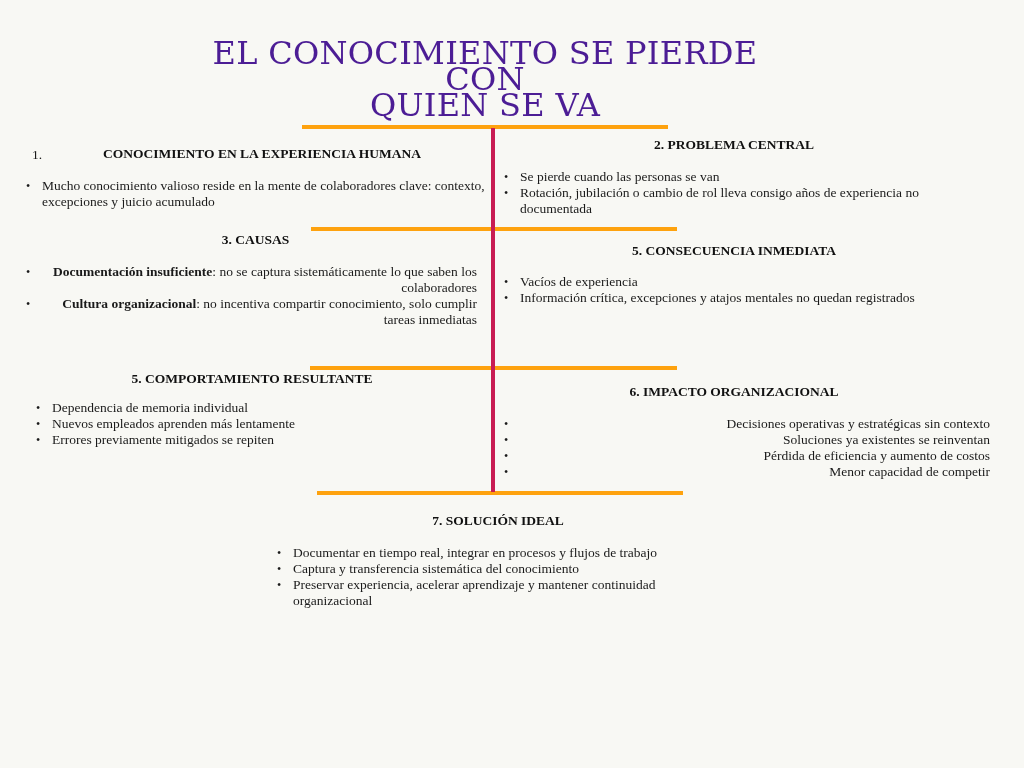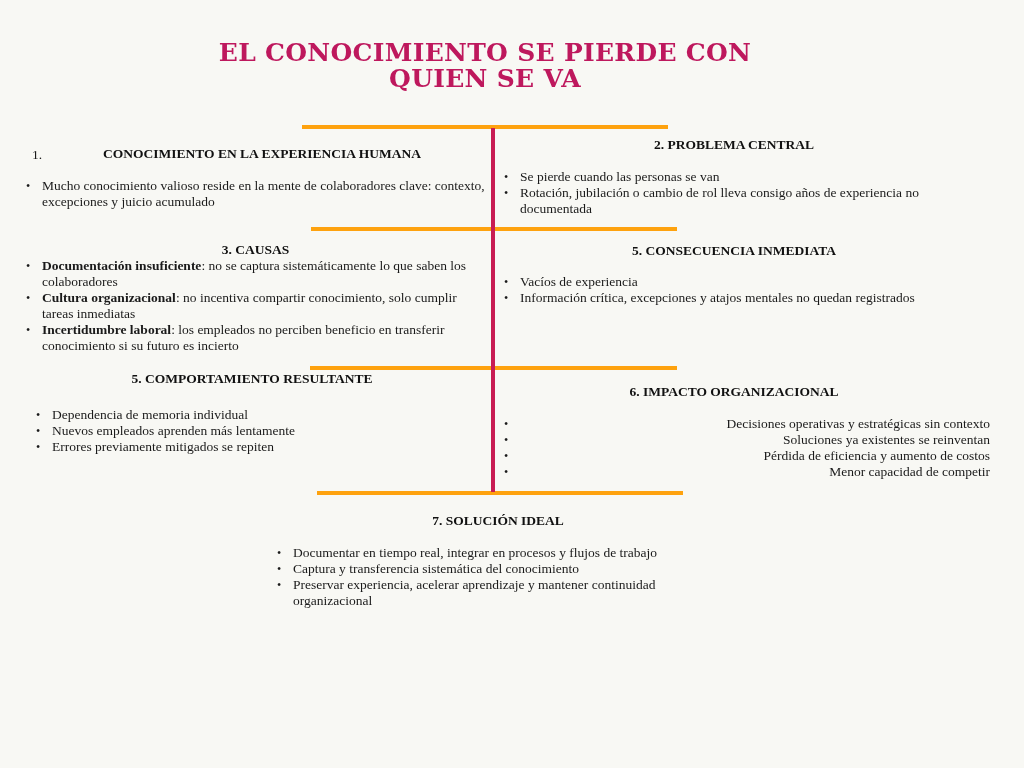--- a/index.html
+++ b/index.html
@@ -1,20 +1,20 @@
 <!DOCTYPE html>
 <html><head>
 <meta charset="utf-8">
 <style>
   html, body { margin:0; padding:0; }
   body { width:1024px; height:768px; background:#f8f8f4; position:relative; overflow:hidden;
          font-family:"Liberation Serif","DejaVu Serif",serif; color:#1a1a1a; }
   .title { position:absolute; left:200px; width:570px; top:40px; text-align:center;
-           font-family:"DejaVu Serif",serif; font-weight:bold; font-size:25px; line-height:26px;
-           letter-spacing:0.3px; color:#be185d; }
+           font-family:"DejaVu Serif",serif; font-weight:normal; font-size:32px; line-height:26px;
+           letter-spacing:0.3px; color:#4c1d95; }
   .hline { position:absolute; height:4px; background:#fea20e; }
   .vline { position:absolute; left:491px; width:4px; top:128px; height:364px; background:#c81d53; }
   .sec { position:absolute; }
   .sec h3 { margin:0; font-weight:bold; font-size:13.5px; text-align:center; line-height:16px; color:#111; }
   .sec ul { margin:0; padding:0; list-style:none; font-size:13.5px; line-height:16px; }
   .sec li { position:relative; padding-left:20px; }
   .sec li::before { content:"•"; position:absolute; left:4px; top:0; font-size:12px; }
   .sec li b { font-weight:bold; }
   .num1 { position:absolute; left:32px; top:147px; font-size:13.5px; }
 </style>
@@ -41,40 +41,39 @@
 </div>
 
 <div class="sec" style="left:500px; top:137px; width:490px;">
   <h3 style="padding-right:22px;">2.  PROBLEMA CENTRAL</h3>
   <ul style="margin-top:16px;">
     <li><span>Se pierde cuando las personas se van</span></li>
     <li><span>Rotación, jubilación o cambio de rol lleva consigo años de experiencia no documentada</span></li>
   </ul>
 </div>
 
-<div class="sec" style="left:22px; top:242px; width:455px;">
+<div class="sec" style="left:22px; top:232px; width:455px;">
   <h3 style="padding-left:12px;">3. CAUSAS</h3>
-  <ul style="">
+  <ul style="margin-top:16px;text-align:right;">
     <li><b>Documentación insuficiente</b><span>: no se captura sistemáticamente lo que saben los colaboradores</span></li>
     <li><b>Cultura organizacional</b><span>: no incentiva compartir conocimiento, solo cumplir tareas inmediatas</span></li>
-    <li><b>Incertidumbre laboral</b><span>: los empleados no perciben beneficio en transferir conocimiento si su futuro es incierto</span></li>
   </ul>
 </div>
 
 <div class="sec" style="left:500px; top:243px; width:490px;">
   <h3 style="padding-right:22px;">5. CONSECUENCIA INMEDIATA</h3>
   <ul style="margin-top:15px;">
     <li><span>Vacíos de experiencia</span></li>
     <li><span>Información crítica, excepciones y atajos mentales no quedan registrados</span></li>
   </ul>
 </div>
 
 <div class="sec" style="left:32px; top:371px; width:440px;">
   <h3>5.  COMPORTAMIENTO RESULTANTE</h3>
-  <ul style="margin-top:20px;">
+  <ul style="margin-top:13px;">
     <li><span>Dependencia de memoria individual</span></li>
     <li><span>Nuevos empleados aprenden más lentamente</span></li>
     <li><span>Errores previamente mitigados se repiten</span></li>
   </ul>
 </div>
 
 <div class="sec" style="left:500px; top:384px; width:490px;">
   <h3 style="padding-right:22px;">6. IMPACTO ORGANIZACIONAL</h3>
   <ul style="margin-top:16px;text-align:right;">
     <li><span>Decisiones operativas y estratégicas sin contexto</span></li>

